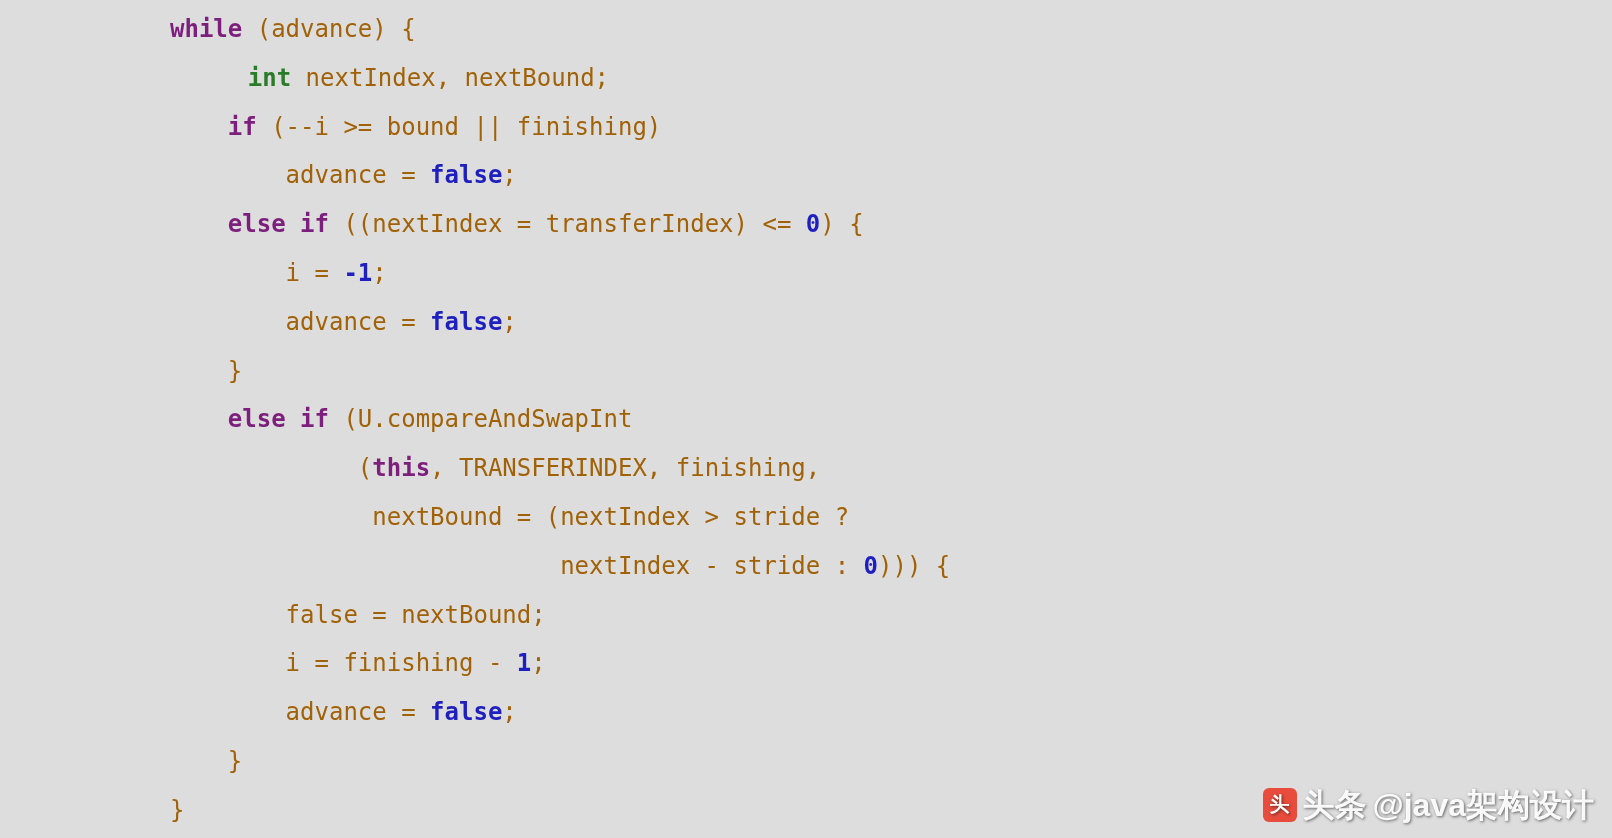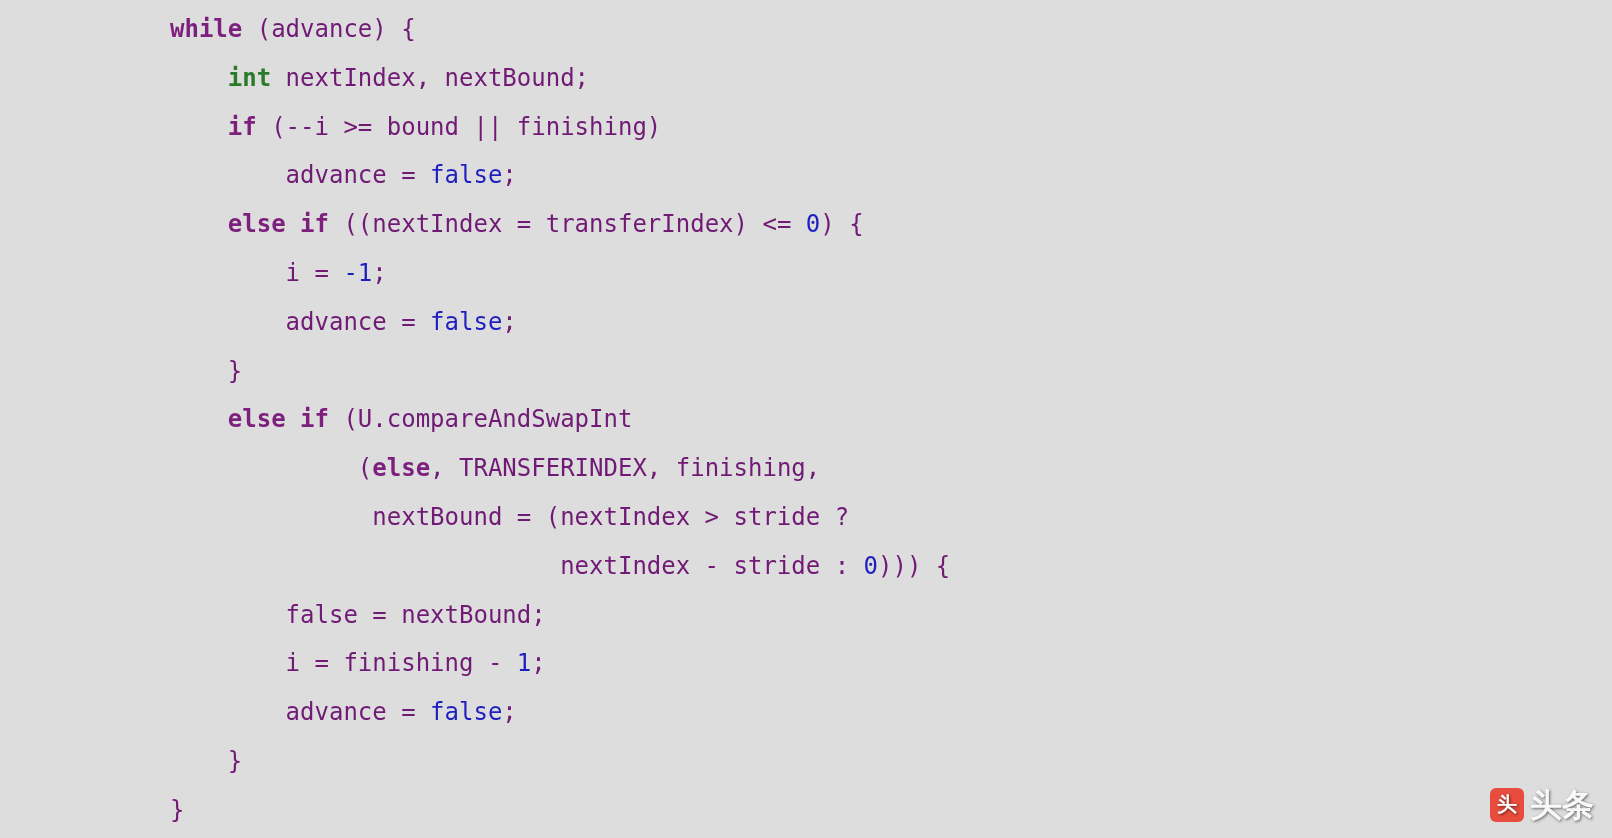--- a/index.html
+++ b/index.html
@@ -16,23 +16,23 @@
   }
   pre {
     margin: 0;
     padding: 0;
     font-family: inherit;
     white-space: pre;
     padding-left: 170px;
     padding-top: 6px;
   }
   .kw { color: #7d1f7d; font-weight: bold; text-align: center; }   
-  .ty { color: #2a7b2a; font-weight: bold; }   
-  .lit { color: #1f1fc0; font-weight: normal; }  
-  .pl { color: #701a75; text-align: right; }                         
+  .ty { color: #2a7b2a; font-weight: bold; margin-left: 20px; }   
+  .lit { color: #1f1fc0; font-weight: bold; }  
+  .pl { color: #a16207; text-align: right; }                         
   .watermark {
     position: absolute;
     right: 18px;
     bottom: 2px;
     color: rgba(255,255,255,0.95);
     font-family: "PingFang SC","Microsoft YaHei",Arial,sans-serif;
     font-size: 32px;
     font-weight: bold;
     text-shadow: 1px 1px 3px rgba(0,0,0,0.55);
     display:flex;
@@ -54,25 +54,26 @@
 
 <pre><code id="code-target"><span class="kw">while</span><span class="pl"> (advance) {</span>
 <span class="pl">    </span><span class="ty">int</span><span class="pl"> nextIndex, nextBound;</span>
 <span class="pl">    </span><span class="kw">if</span><span class="pl"> (--i &gt;= bound || finishing)</span>
 <span class="pl">        advance = </span><span class="lit">false</span><span class="pl">;</span>
 <span class="pl">    </span><span class="kw">else if</span><span class="pl"> ((nextIndex = transferIndex) &lt;= </span><span class="lit">0</span><span class="pl">) {</span>
 <span class="pl">        i = </span><span class="lit">-1</span><span class="pl">;</span>
 <span class="pl">        advance = </span><span class="lit">false</span><span class="pl">;</span>
 <span class="pl">    }</span>
 <span class="pl">    </span><span class="kw">else if</span><span class="pl"> (U.compareAndSwapInt</span>
-<span class="pl">             (</span><span class="kw">else</span><span class="pl">, TRANSFERINDEX, finishing,</span>
+<span class="pl">             (</span><span class="kw">this</span><span class="pl">, TRANSFERINDEX, finishing,</span>
 <span class="pl">              nextBound = (nextIndex &gt; stride ?</span>
 <span class="pl">                           nextIndex - stride : </span><span class="lit">0</span><span class="pl">))) {</span>
 <span class="pl">        false = nextBound;</span>
 <span class="pl">        i = finishing - </span><span class="lit">1</span><span class="pl">;</span>
 <span class="pl">        advance = </span><span class="lit">false</span><span class="pl">;</span>
 <span class="pl">    }</span>
 <span class="pl">}</span></code></pre>
 
 <div class="watermark">
   <span class="logo">头</span>
   <span>头条</span>
+  <span>@java架构设计</span>
 </div>
 
 </body></html>

